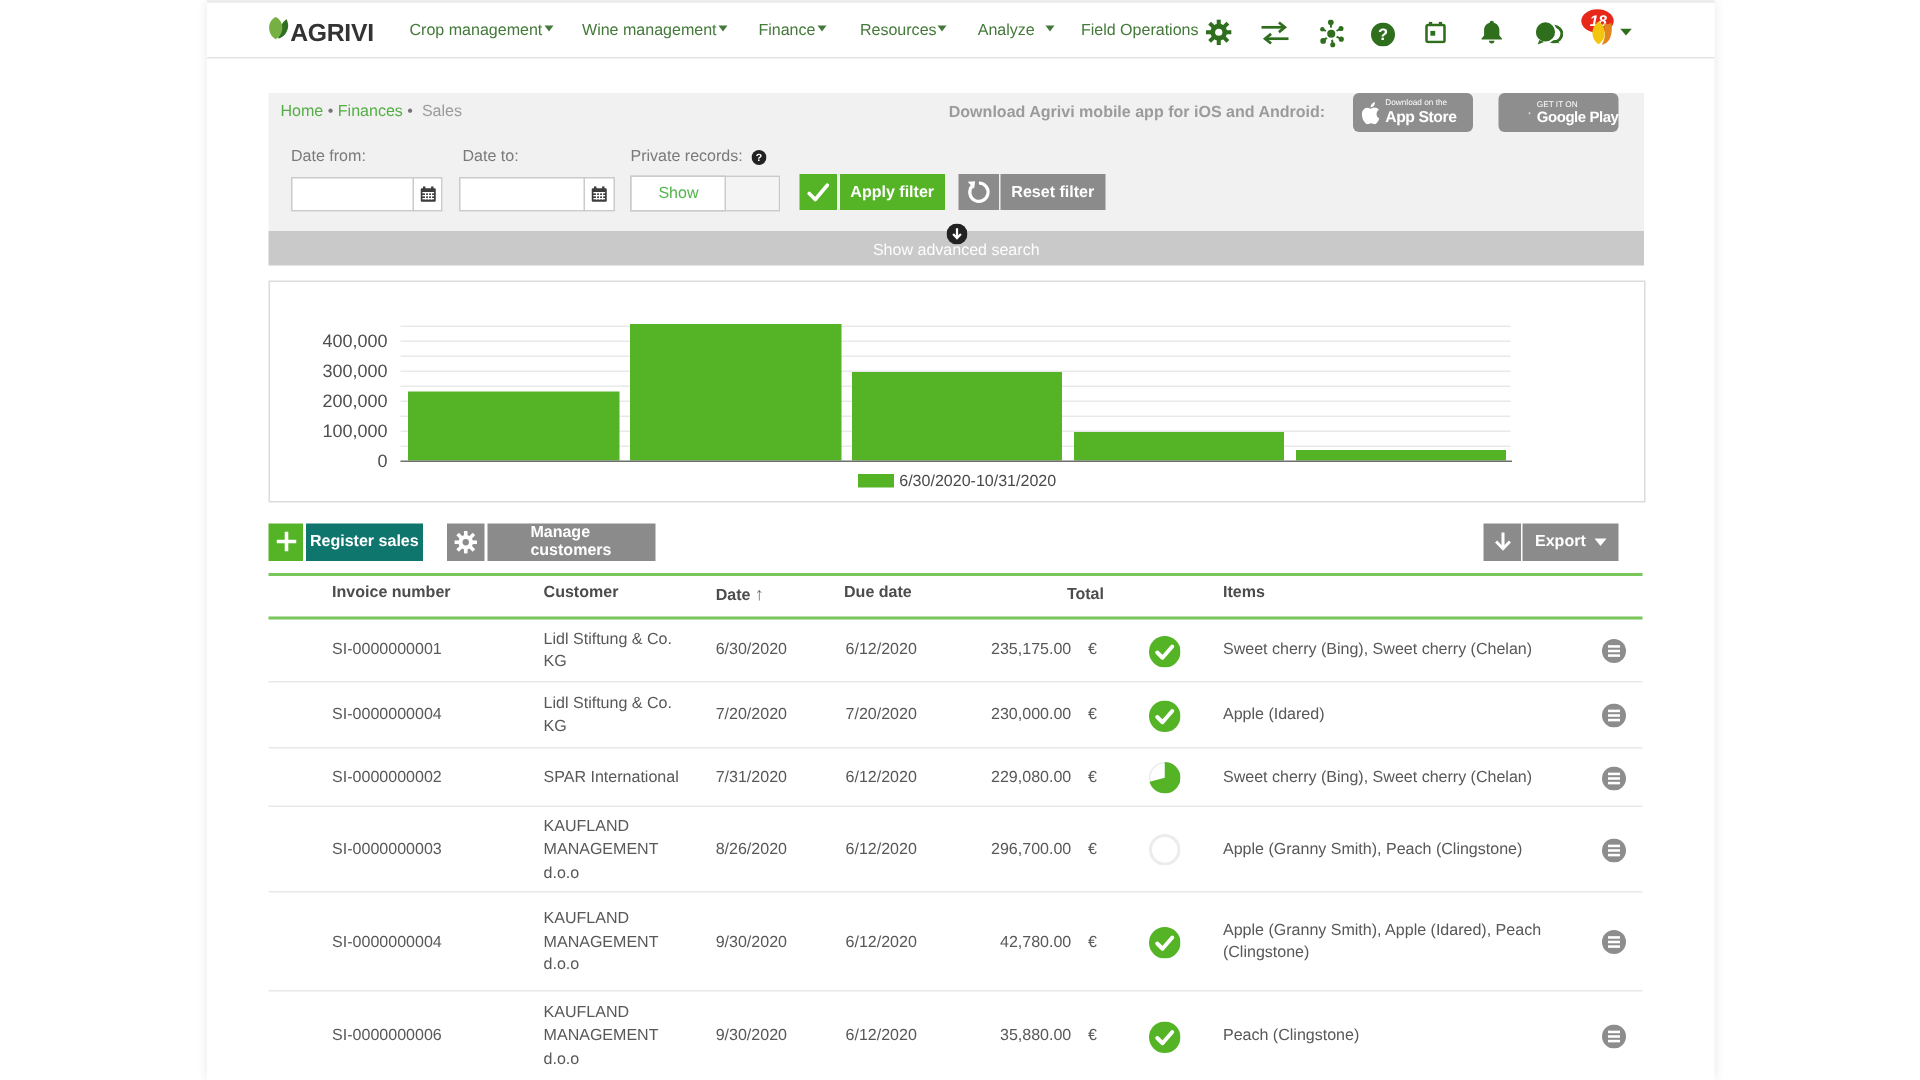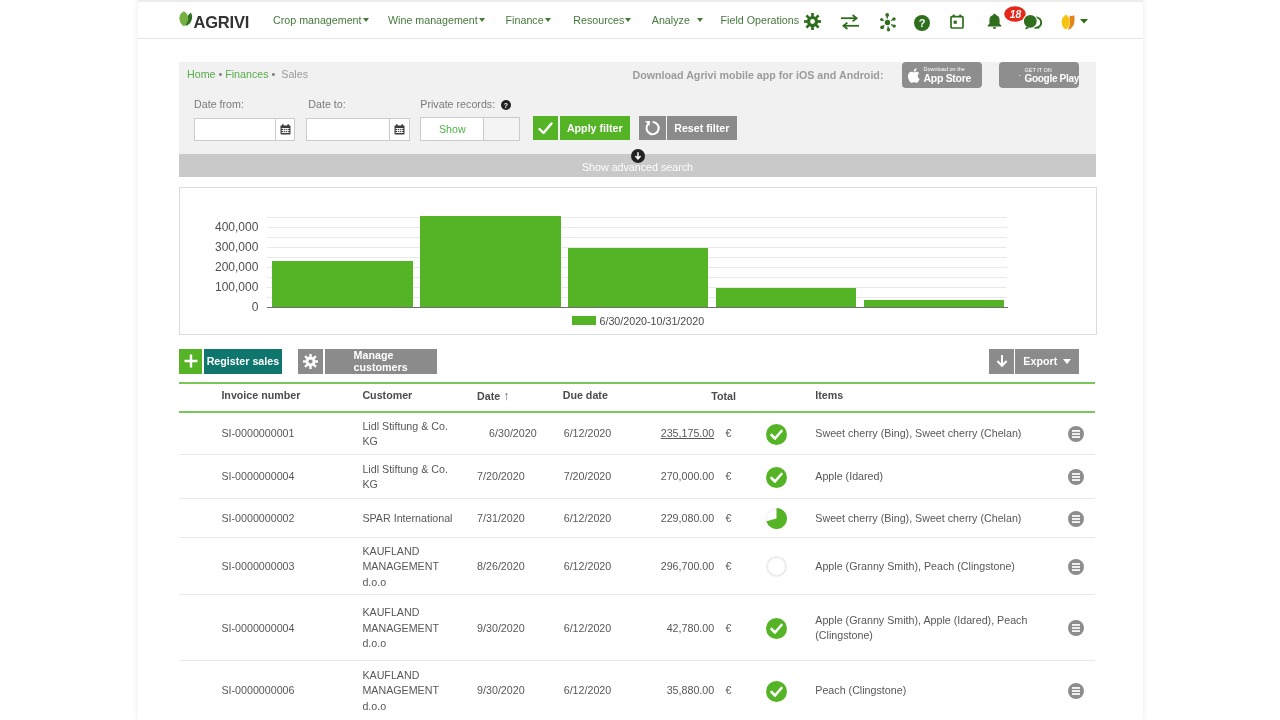--- a/index.html
+++ b/index.html
@@ -84,21 +84,21 @@
         <rect x="9.2" y="0.6" width="2.2" height="2.6" fill="#2e6e1d" stroke="none"></rect>
         <rect x="3.6" y="6.6" width="3.2" height="3.2" fill="#2e6e1d" stroke="none"></rect>
       </svg>
     </div>
   <div class="ico" style="left:848px;top:13px;">
       <svg width="17" height="17" viewBox="0 0 17 17" fill="#2e6e1d">
         <path d="M8.5 0.8 C9.3 0.8 9.9 1.4 9.9 2.1 C12.2 2.7 13.6 4.6 13.6 7 L13.6 10.7 L15.3 12.6 L15.3 13.4 L1.7 13.4 L1.7 12.6 L3.4 10.7 L3.4 7 C3.4 4.6 4.8 2.7 7.1 2.1 C7.1 1.4 7.7 0.8 8.5 0.8 Z"></path>
         <path d="M6.7 14.2 a1.8 1.8 0 0 0 3.6 0 z"></path>
       </svg>
     </div>
-  <div class="ico" style="left:827px;top:6px;margin-left:39px;">
+  <div class="ico" style="left:877px;top:6px;margin-left:39px;">
       <svg width="22" height="16" viewBox="0 0 22 16">
         <ellipse cx="11" cy="8" rx="10.8" ry="7.8" fill="#e8271b"></ellipse>
         <text x="11.5" y="11.6" text-anchor="middle" font-family="Liberation Sans" font-size="10.3" font-weight="bold" font-style="italic" fill="#fff">18</text>
       </svg>
     </div>
   <div class="ico" style="left:884.5px;top:14px;">
       <svg width="19" height="16" viewBox="0 0 19 16">
         <circle cx="13" cy="8.6" r="5.2" fill="none" stroke="#2e6e1d" stroke-width="1.9"></circle>
         <path d="M14.5 12.5 L16.8 15 L12.2 13.6 Z" fill="#2e6e1d"></path>
         <circle cx="7.3" cy="7.3" r="7" fill="#2e6e1d" stroke="#fff" stroke-width="1.2"></circle>
@@ -274,41 +274,41 @@
   <div style="position:absolute;left:83.4px;top:388.7px;font-size:10.7px;font-weight:bold;color:#4c4c4c;">Invoice number</div>
   <div style="position:absolute;left:224.39999999999998px;top:388.7px;font-size:10.7px;font-weight:bold;color:#4c4c4c;">Customer</div>
   <div style="position:absolute;left:339.1px;top:388.7px;font-size:10.7px;font-weight:bold;color:#4c4c4c;">Date <span style="font-weight:normal;color:#666;font-size:12px;">↑</span></div>
   <div style="position:absolute;left:424.70000000000005px;top:388.7px;font-size:10.7px;font-weight:bold;color:#4c4c4c;">Due date</div>
   <div style="position:absolute;left:512px;top:390px;width:86px;text-align:right;font-size:10.7px;font-weight:bold;color:#4c4c4c;">Total</div>
   <div style="position:absolute;left:677.3px;top:388.7px;font-size:10.7px;font-weight:bold;color:#4c4c4c;">Items</div>
   <div style="position:absolute;left:41px;top:411.3px;width:915.6px;height:2px;background:#79c65a;"></div>
   <div style="position:absolute;left:41px;top:413.2px;width:915.6px;height:41.8px;border-bottom:1px solid #e8e8e8;"></div>
 <div class="c" style="left:83.4px;top:413.2px;height:41.8px;width:110px;">SI-0000000001</div>
 <div class="c" style="left:224.39999999999998px;top:413.2px;height:41.8px;width:93px;">Lidl Stiftung &amp; Co. KG</div>
-<div class="c" style="left:339.1px;top:413.2px;height:42px;width:70px;margin-left:12px;">6/30/2020</div>
+<div class="c" style="left:339.1px;top:413.2px;height:42px;width:70px;">6/30/2020</div>
 <div class="c" style="left:425.70000000000005px;top:413.2px;height:41.8px;width:70px;">6/12/2020</div>
-<div class="c" style="left:456.20000000000005px;top:413.2px;height:41.8px;width:120px;justify-content:flex-end;text-align:left;text-decoration:underline;">235,175.00</div>
+<div class="c" style="left:456.20000000000005px;top:413.2px;height:41.8px;width:120px;justify-content:flex-end;text-align:left;">235,175.00</div>
 <div class="c" style="left:587.4px;top:413.2px;height:41.8px;width:12px;">€</div>
 <div class="c" style="left:677.3px;top:413.2px;height:41.8px;width:230px;">Sweet cherry (Bing), Sweet cherry (Chelan)</div>
 <svg style="position:absolute;left:628.0px;top:423.6px" width="21" height="21" viewBox="0 0 21 21">
       <circle cx="10.5" cy="10.5" r="10.5" fill="#54b426"></circle>
       <path d="M5.5 11 L9 14.5 L15.5 7" stroke="#fff" stroke-width="2.6" fill="none" stroke-linecap="round" stroke-linejoin="round"></path>
     </svg>
 <svg style="position:absolute;left:930.0px;top:426.1px" width="16" height="16" viewBox="0 0 16 16">
       <circle cx="8" cy="8" r="8" fill="#8d8d8d"></circle>
       <rect x="4" y="4.1" width="8" height="1.7" fill="#fff"></rect>
       <rect x="4" y="7.15" width="8" height="1.7" fill="#fff"></rect>
       <rect x="4" y="10.2" width="8" height="1.7" fill="#fff"></rect>
     </svg>
 <div style="position:absolute;left:41px;top:455.0px;width:915.6px;height:44.4px;border-bottom:1px solid #e8e8e8;"></div>
 <div class="c" style="left:83.4px;top:455.0px;height:44.4px;width:110px;">SI-0000000004</div>
 <div class="c" style="left:224.39999999999998px;top:455.0px;height:44.4px;width:93px;">Lidl Stiftung &amp; Co. KG</div>
 <div class="c" style="left:339.1px;top:455.0px;height:44.4px;width:70px;">7/20/2020</div>
 <div class="c" style="left:425.70000000000005px;top:455.0px;height:44.4px;width:70px;">7/20/2020</div>
-<div class="c" style="left:456.20000000000005px;top:455.0px;height:44.4px;width:120px;justify-content:flex-end;text-align:right;">270,000.00</div>
+<div class="c" style="left:456.20000000000005px;top:455.0px;height:44.4px;width:120px;justify-content:flex-end;text-align:right;">230,000.00</div>
 <div class="c" style="left:587.4px;top:455.0px;height:44.4px;width:12px;">€</div>
 <div class="c" style="left:677.3px;top:455.0px;height:44.4px;width:230px;">Apple (Idared)</div>
 <svg style="position:absolute;left:628.0px;top:466.7px" width="21" height="21" viewBox="0 0 21 21">
       <circle cx="10.5" cy="10.5" r="10.5" fill="#54b426"></circle>
       <path d="M5.5 11 L9 14.5 L15.5 7" stroke="#fff" stroke-width="2.6" fill="none" stroke-linecap="round" stroke-linejoin="round"></path>
     </svg>
 <svg style="position:absolute;left:930.0px;top:469.2px" width="16" height="16" viewBox="0 0 16 16">
       <circle cx="8" cy="8" r="8" fill="#8d8d8d"></circle>
       <rect x="4" y="4.1" width="8" height="1.7" fill="#fff"></rect>
       <rect x="4" y="7.15" width="8" height="1.7" fill="#fff"></rect>

